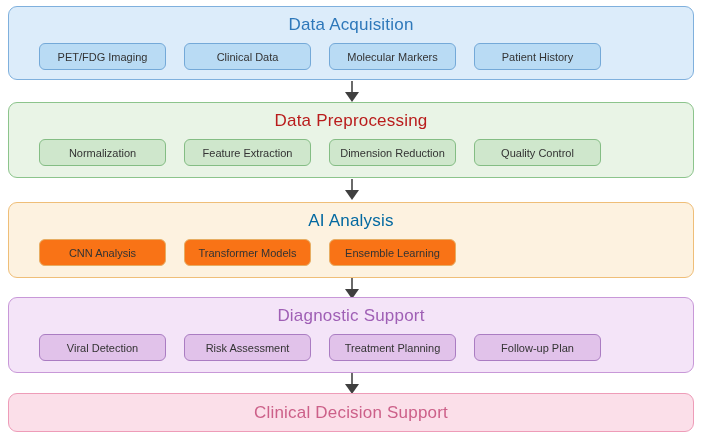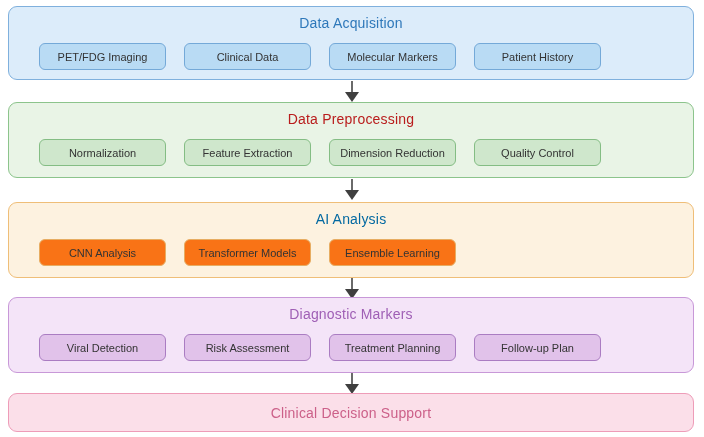--- a/index.html
+++ b/index.html
@@ -18,21 +18,21 @@
     border: 1px solid;
     border-radius: 9px;
     box-sizing: border-box;
   }
   .section-title {
     position: absolute;
     top: 8px;
     left: 0;
     width: 100%;
     text-align: center;
-    font-size: 14px;
+    font-size: 17px;
     letter-spacing: 0.2px;
   }
   .boxes-row {
     position: absolute;
     top: 36px;
     left: 30px;
     display: flex;
     gap: 18px;
   }
   .node {
@@ -140,21 +140,21 @@
       <div class="node">Ensemble Learning</div>
     </div>
   </div>
 
   <div class="arrow arrow-3">
     <div class="shaft"></div>
     <div class="head"></div>
   </div>
 
   <div class="section sec-purple">
-    <div class="section-title">Diagnostic Markers</div>
+    <div class="section-title">Diagnostic Support</div>
     <div class="boxes-row">
       <div class="node">Viral Detection</div>
       <div class="node">Risk Assessment</div>
       <div class="node">Treatment Planning</div>
       <div class="node">Follow-up Plan</div>
     </div>
   </div>
 
   <div class="arrow arrow-4">
     <div class="shaft"></div>

